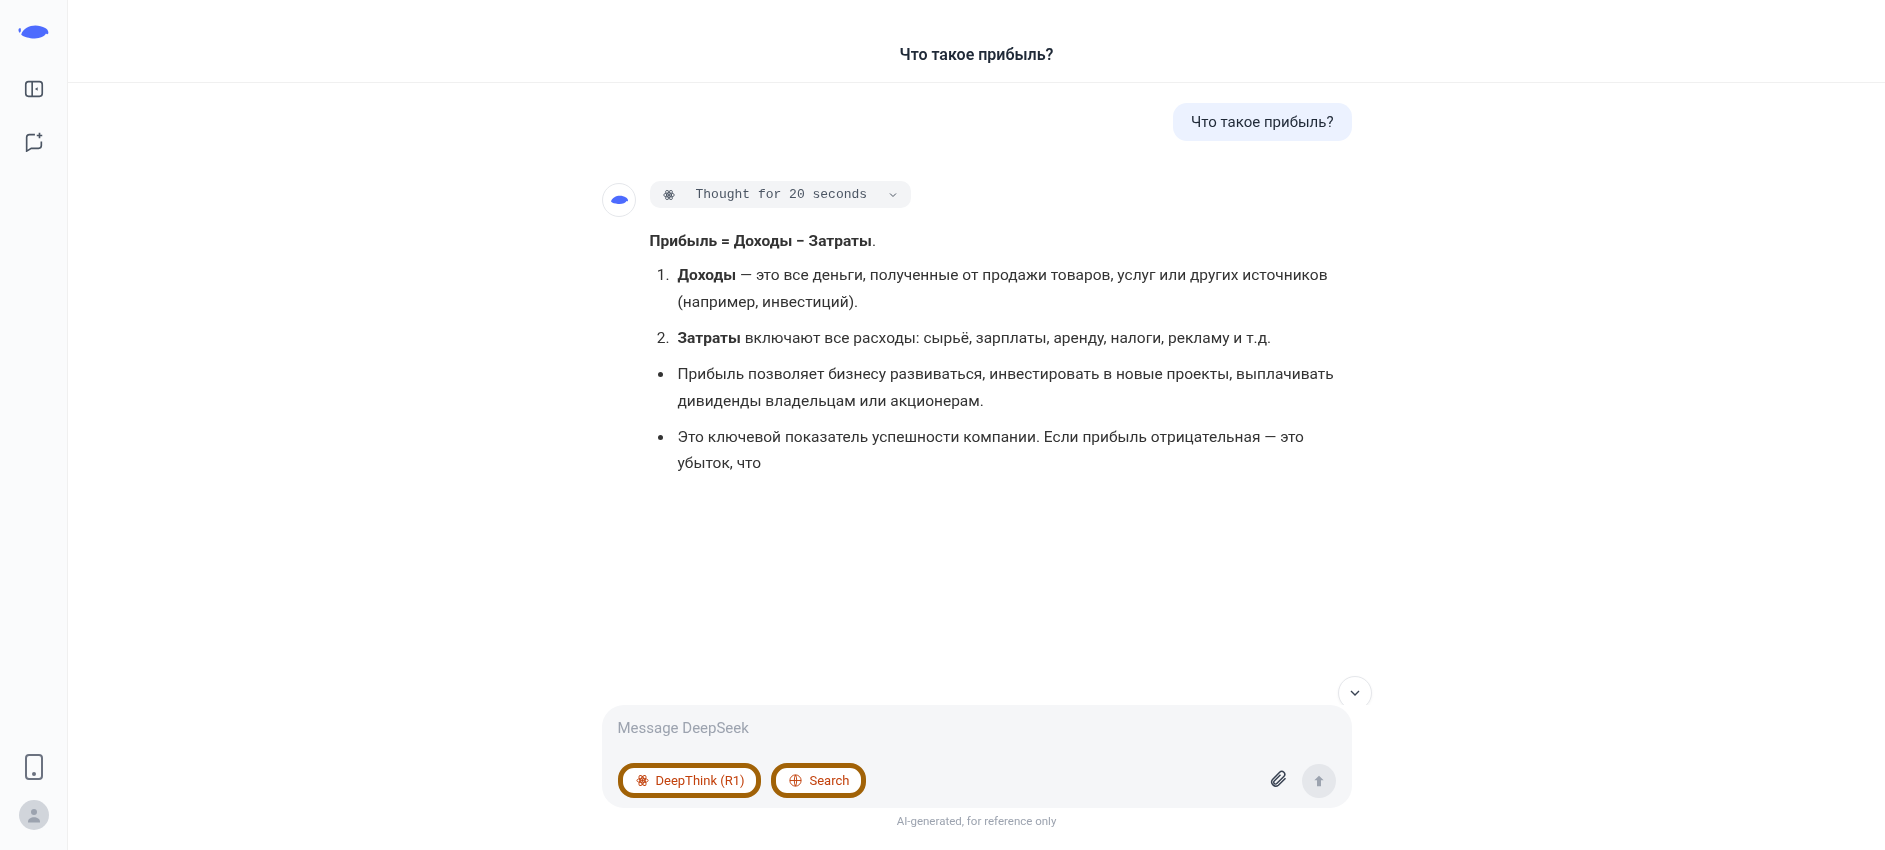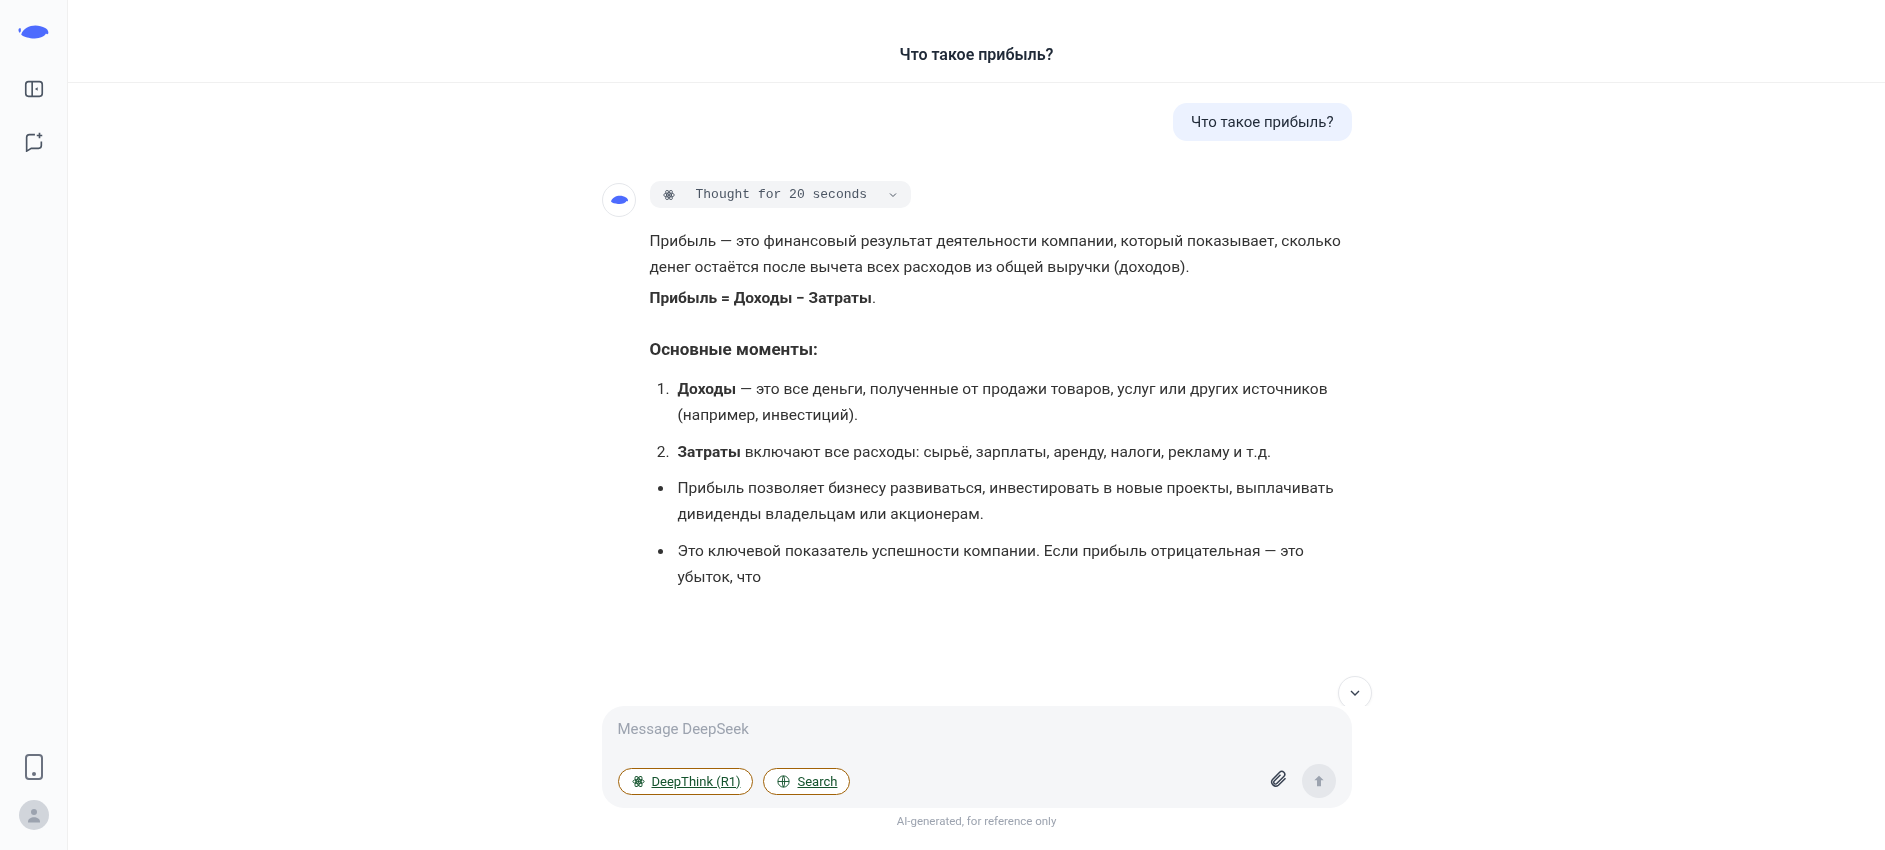--- a/index.html
+++ b/index.html
@@ -50,21 +50,21 @@
   
   .scroll-fab { position:absolute; right:calc(50% - 375px - 20px); bottom:140px; width:34px; height:34px; border-radius:50%; background:#fff; border:1px solid #e5e7eb; display:flex; align-items:center; justify-content:center; cursor:pointer; box-shadow:0 1px 3px rgba(0,0,0,0.05);}
   @media (max-width: 820px){ .scroll-fab{ right:20px;} }
 
   
   .composer-wrap { position:absolute; left:0; right:0; bottom:16px; display:flex; flex-direction:column; align-items:center; background:#fff; padding-bottom:6px;}
   .composer { width:750px; max-width:90%; background:#f5f6f8; border-radius:22px; padding:14px 16px 10px 16px; display:flex; flex-direction:column; gap:14px;}
   .composer-input { border:none; background:transparent; outline:none; font-size:15px; color:#333; width:100%; resize:none; font-family:inherit; height:30px;}
   .composer-input::placeholder { color:#9ca3af;}
   .composer-row { display:flex; align-items:center; gap:10px;}
-  .chip { display:inline-flex; align-items:center; gap:6px; border:1px solid #a16207; background:#fff; border-radius:16px; padding:5px 12px; font-size:13px; color:#14532d; cursor:pointer;text-decoration:underline;}
+  .chip { display:inline-flex; align-items:center; gap:6px; border:5px solid #a16207; background:#fff; border-radius:16px; padding:5px 12px; font-size:13px; color:#c2410c; cursor:pointer;}
   .chip svg { width:15px; height:15px;}
   .composer-right { margin-left:auto; display:flex; align-items:center; gap:14px;}
   .attach-btn { color:#374151; cursor:pointer;}
   .send-btn { width:34px; height:34px; border-radius:50%; background:#e5e7eb; display:flex; align-items:center; justify-content:center; cursor:pointer;}
   .send-btn svg { color:#9ca3af;}
   .footer-note { font-size:11.5px; color:#9ca3af; margin-top:6px;}
 </style>
 </head>
 <body>
 
@@ -132,24 +132,22 @@
                     <ellipse cx="12" cy="12" rx="9" ry="3.5" transform="rotate(60 12 12)"></ellipse>
                     <ellipse cx="12" cy="12" rx="9" ry="3.5" transform="rotate(120 12 12)"></ellipse>
                   </svg>
                 <span>Thought for 20 seconds</span>
                 <svg class="chev" viewBox="0 0 24 24" fill="none" stroke="currentColor" stroke-width="2">
                     <path d="M6 9l6 6 6-6"></path>
                   </svg>
               </div>
 
               <div class="content">
-                <p>Прибыль — это финансовый результат деятельности компании, который показывает, сколько денег остаётся после вычета всех расходов из общей выручки (доходов).</p>
                 <p><strong>Прибыль = Доходы − Затраты</strong><span>.</span></p>
 
-                <h3>Основные моменты:</h3>
                 <ol>
                   <li><strong>Доходы</strong><span> — это все деньги, полученные от продажи товаров, услуг или других источников (например, инвестиций).</span></li>
                   <li><strong>Затраты</strong><span> включают все расходы: сырьё, зарплаты, аренду, налоги, рекламу и т.д.</span></li>
                 </ol>
 
                 <ul>
                   <li>Прибыль позволяет бизнесу развиваться, инвестировать в новые проекты, выплачивать дивиденды владельцам или акционерам.</li>
                   <li>Это ключевой показатель успешности компании. Если прибыль отрицательная — это убыток, что</li>
                 </ul>
               </div>

